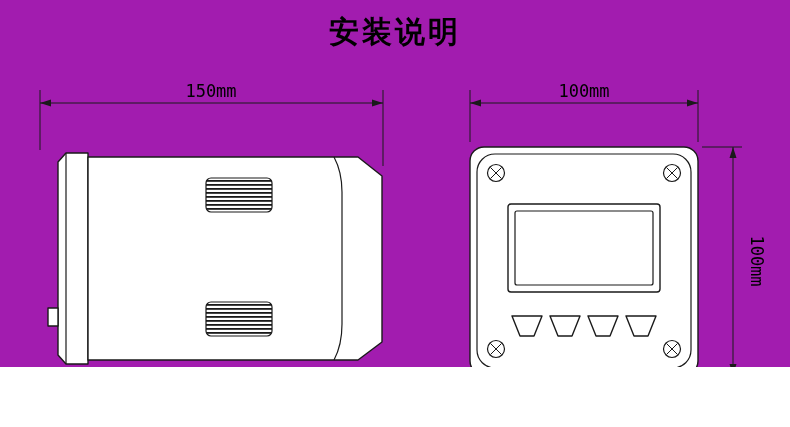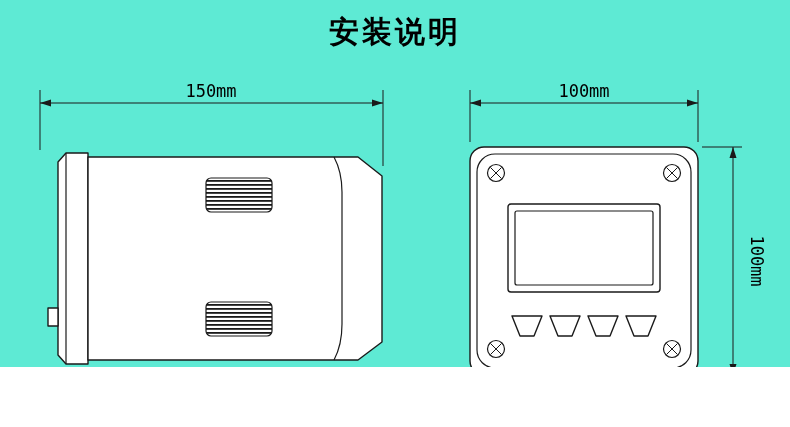--- a/index.html
+++ b/index.html
@@ -5,21 +5,21 @@
   html, body {
     margin: 0;
     padding: 0;
     background: #ffffff;
     font-family: "Liberation Sans", sans-serif;
   }
   .page {
     position: relative;
     width: 790px;
     height: 367px;
-    background: #5eead4;
+    background: #a21caf;
     overflow: hidden;
   }
   .page-title {
     position: absolute;
     top: 12px;
     left: 0;
     width: 100%;
     text-align: center;
     font-size: 30px;
     font-weight: 700;

